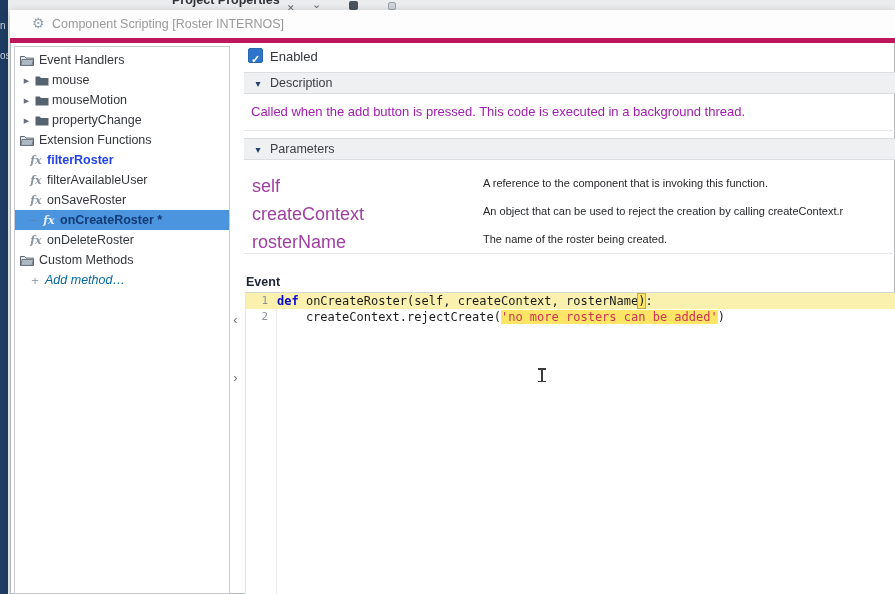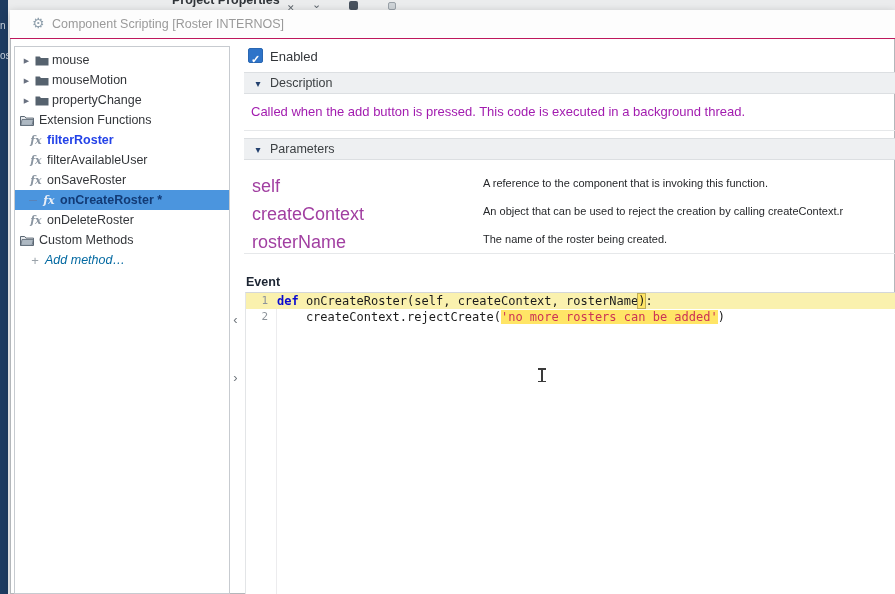--- a/index.html
+++ b/index.html
@@ -17,21 +17,21 @@
   .tab-close{position:absolute;left:279px;top:-3px;width:10px;height:12px;}
   .tab-close::before{content:"\2715";font-size:9px;color:#5f666d;}
   .tab-caret{position:absolute;left:304px;top:-6px;width:12px;height:14px;}
   .tab-caret::before{content:"\2304";font-size:11px;color:#5f666d;}
   .tb-icon1{position:absolute;left:341px;top:1px;width:9px;height:9px;background:#49525e;border-radius:2px;}
   .tb-icon2{position:absolute;left:380px;top:2px;width:8px;height:8px;border:1px solid #9aa1a8;background:#cfd4d8;border-radius:2px;box-sizing:border-box;}
 
   
   .dialog{position:absolute;left:10px;top:10px;width:885px;height:584px;background:#fff;
           border:1px solid #b3b7bb;box-shadow:0 2px 8px rgba(0,0,0,.22);box-sizing:border-box;}
-  .titlebar{position:absolute;left:10px;top:10px;width:885px;height:28px;background:#fdfdfd;border-bottom:1px solid #be185d;}
+  .titlebar{position:absolute;left:10px;top:10px;width:885px;height:28px;background:#fdfdfd;border-bottom:5px solid #be185d;}
   .gear{position:absolute;left:22px;top:4px;width:16px;height:18px;}
   .gear::before{content:"\2699";font-size:14px;color:#90a0ad;}
   .dlg-title{position:absolute;left:42px;top:7px;font-size:12.5px;color:#9a9a9a;white-space:nowrap;}
 
   
   .tree{position:absolute;left:14px;top:46px;width:216px;height:548px;border:1px solid #c7cbd0;background:#fff;
         padding-top:3px;box-sizing:border-box;overflow:hidden;}
   .trow{height:20px;display:flex;align-items:center;font-size:12.5px;color:#33363a;position:relative;}
   .lvl0{padding-left:5px;gap:5px;}
   .sub{padding-left:6px;gap:3px;}
@@ -118,20 +118,29 @@
     <span class="tb-icon2"></span>
   </div>
 
   <div class="dialog"></div>
   <div class="titlebar">
     <span class="gear"></span>
     <span class="dlg-title">Component Scripting [Roster INTERNOS]</span>
   </div>
 
   <div class="tree">
+    <div class="trow lvl0">
+      <span class="ticn">
+          <svg width="14" height="11" viewBox="0 0 14 11">
+            <path d="M.5 1.5h4.2l1.2 1.6h7.6v7.4H.5z" fill="#e8ebee" stroke="#5b6773"></path>
+            <path d="M2 4.5h11.5L12 10.4H.8z" fill="#aeb9c3" stroke="#5b6773" stroke-width=".8"></path>
+          </svg>
+        </span>
+      <span class="tlbl">Event Handlers</span>
+    </div>
     <div class="trow sub">
       <span class="exp"></span>
       <span class="ticn">
           <svg width="14" height="11" viewBox="0 0 14 11">
             <path d="M.5 1.5h4.2l1.2 1.6h7.6v7.4H.5z" fill="#56626e"></path>
           </svg>
         </span>
       <span class="tlbl">mouse</span>
     </div>
     <div class="trow sub">

